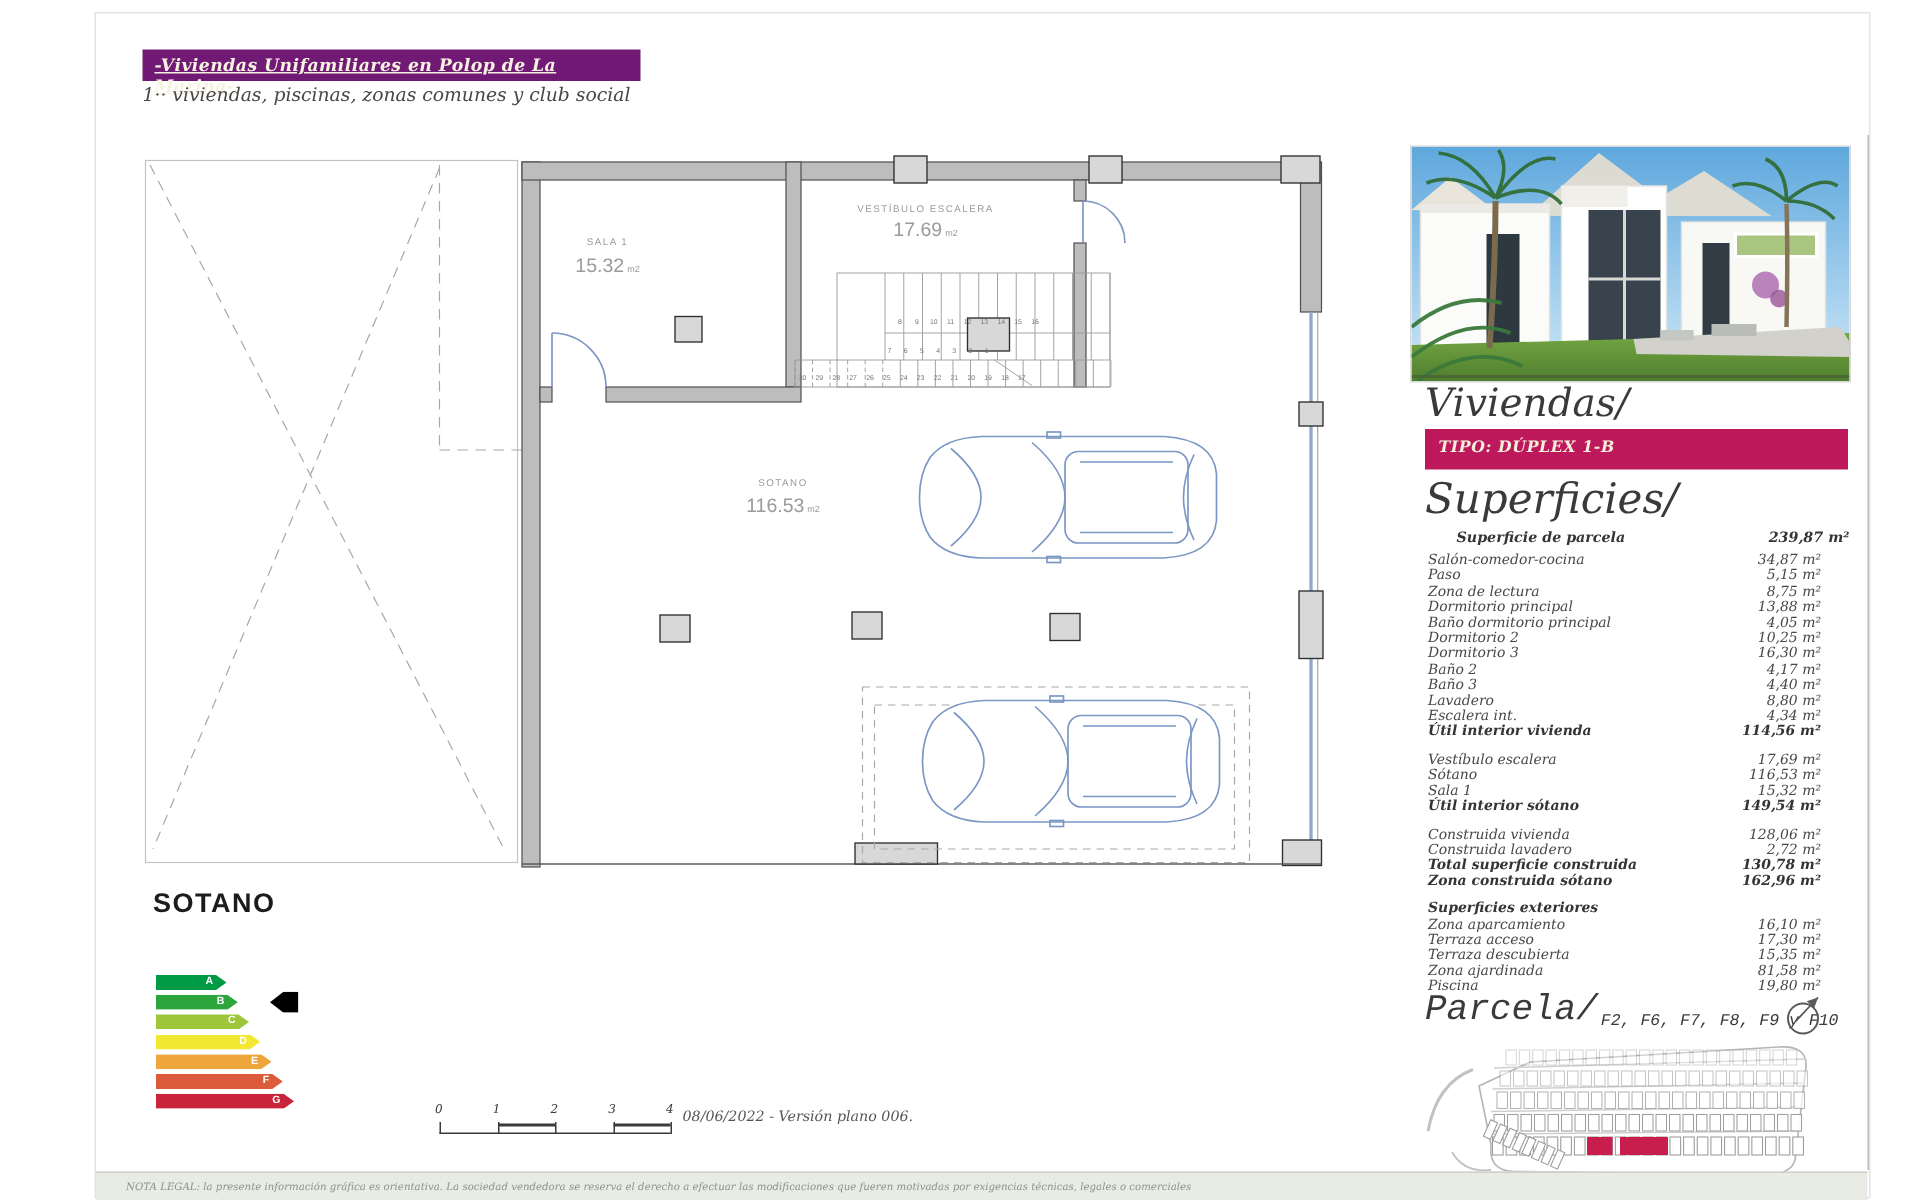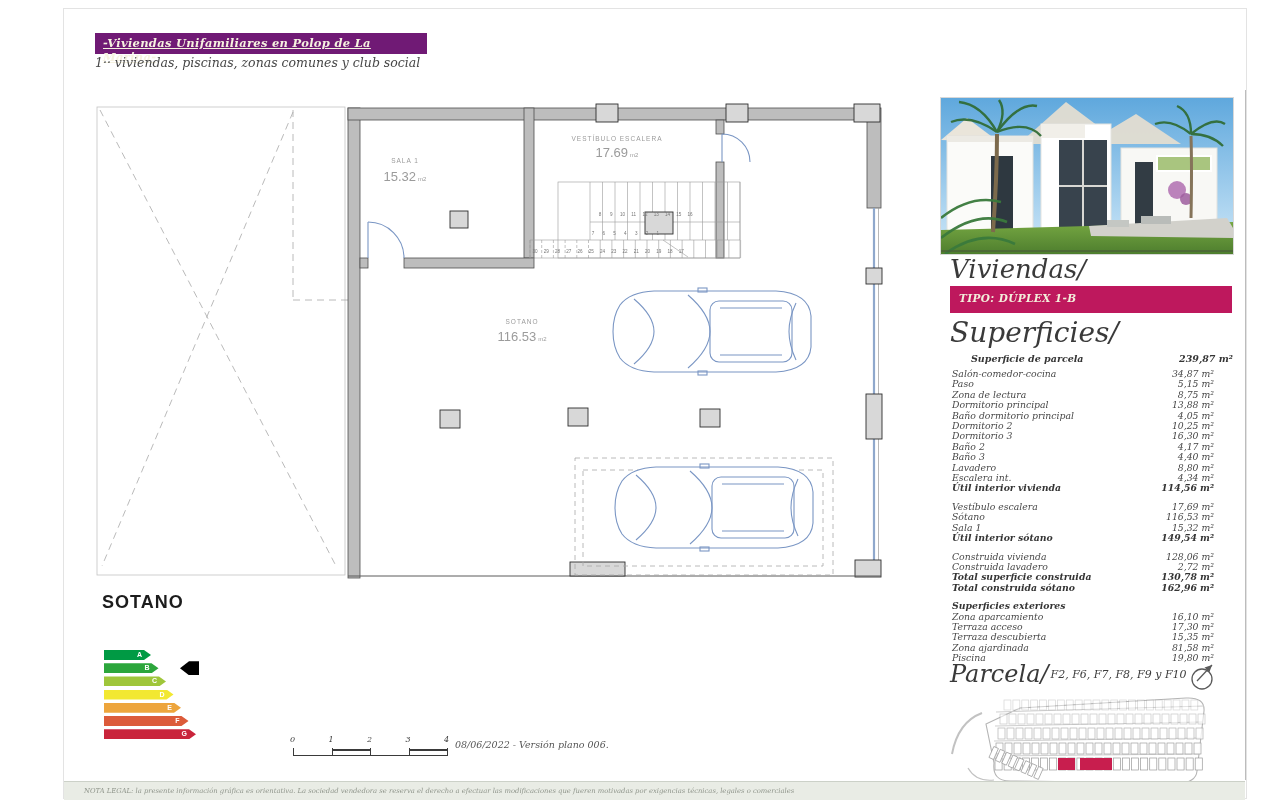--- a/index.html
+++ b/index.html
@@ -55,21 +55,21 @@
   .surf-title{position:absolute;left:950px;top:316px;font-style:italic;font-size:28px;color:#3a3a3a;}
   .headline{position:absolute;left:952px;top:353px;width:262px;display:flex;justify-content:space-between;
             font-style:italic;font-weight:bold;font-size:9.5px;color:#353535;margin-left:19px;}
   #surfaces-list{position:absolute;left:952px;top:369px;width:262px;}
   .sgroup{margin-bottom:8px;}
   .srow{display:flex;justify-content:space-between;font-style:italic;font-size:9.3px;
         line-height:10.4px;color:#474747;}
   .srow.b{font-weight:bold;color:#343434;}
   .sl,.sv{white-space:nowrap;}
 
-  .parcela{position:absolute;left:950px;top:660px;display:flex;align-items:center;gap:2px;}
+  .parcela{position:absolute;left:950px;top:660px;display:flex;align-items:flex-end;gap:2px;font-family:Liberation Mono, monospace;}
   .p-title{font-style:italic;font-size:24px;color:#3a3a3a;}
   .p-plots{font-style:italic;font-size:11px;color:#3a3a3a;}
   .compass{position:absolute;left:1186px;top:660px;}
   #sitemap{position:absolute;left:948px;top:692px;}
   .hl{stroke:none;}
 
   .legal{position:absolute;left:64px;top:781px;width:1181px;height:19px;background:#e9ece5;
          border-top:1px solid #ccd1c8;font-style:italic;font-size:6.8px;color:#8e948a;
          line-height:19px;padding-left:20px;box-sizing:border-box;}
 </style>
@@ -420,21 +420,21 @@
       </div>
       <div class="srow">
         <span class="sl">Construida lavadero</span>
         <span class="sv">2,72 m²</span>
       </div>
       <div class="srow b">
         <span class="sl">Total superficie construida</span>
         <span class="sv">130,78 m²</span>
       </div>
       <div class="srow b">
-        <span class="sl">Total construida sótano</span>
+        <span class="sl">Zona construida sótano</span>
         <span class="sv">162,96 m²</span>
       </div>
     </div>
     <div class="sgroup">
       <div class="srow b">
         <span class="sl">Superficies exteriores</span>
         <span class="sv"></span>
       </div>
       <div class="srow">
         <span class="sl">Zona aparcamiento</span>

